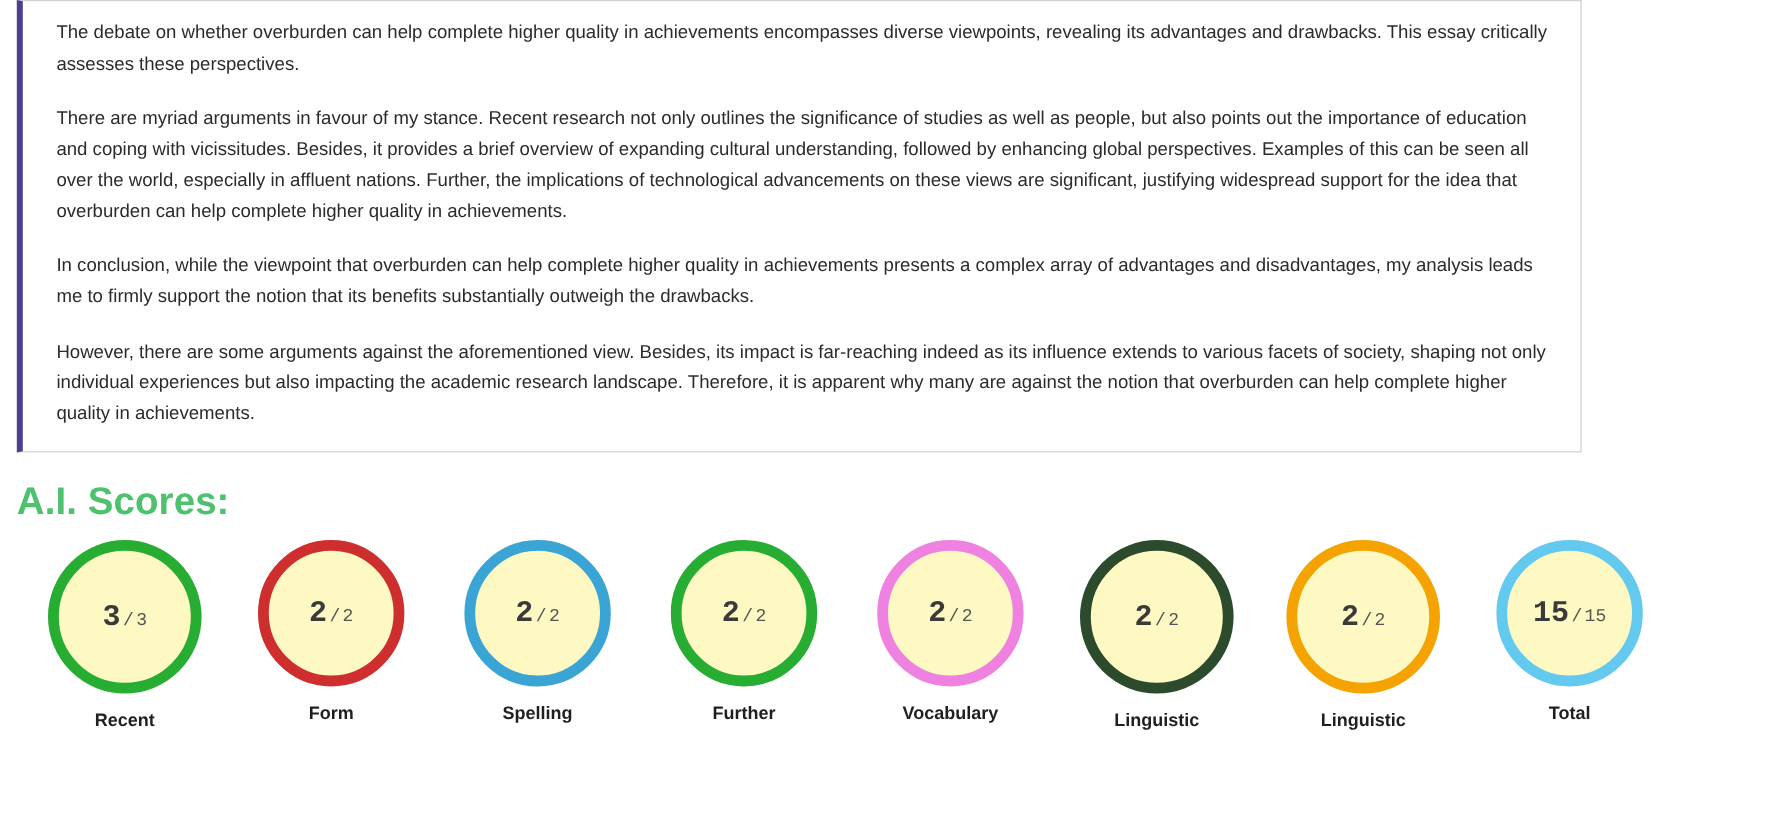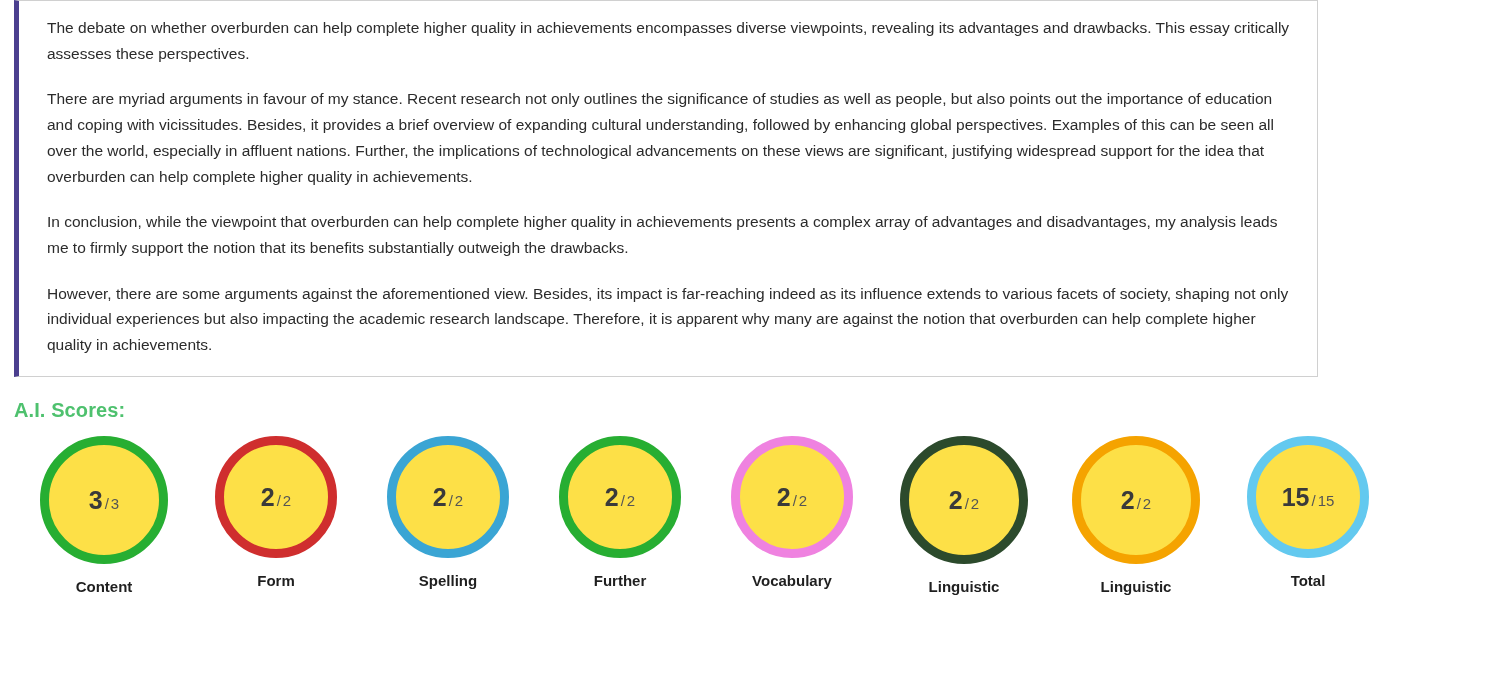--- a/index.html
+++ b/index.html
@@ -24,21 +24,21 @@
   .section-title {
     font-size: 21px;
     font-weight: bold;
     letter-spacing: 0.1px;
     margin: 0;
     padding: 16px 0 10px 0;
   }
   .title-engine { color: #5b3ea8; }
   .title-scores {
     color: #4ec16e;
-    font-size: 20px;
+    font-size: 32px;
     padding: 22px 0 8px 0;
   }
   .result-box {
     border: 1px solid #d0d0d0;
     border-left: 5px solid #4b3f8f;
     background: #ffffff;
     box-sizing: border-box;
     padding: 14px 22px 18px 28px;
     width: 1304px;
   }
@@ -62,26 +62,27 @@
     display: flex;
     flex-direction: column;
     align-items: center;
   }
   .ring {
     width: 128px;
     height: 128px;
     border-radius: 50%;
     border-width: 9px;
     border-style: solid;
-    background: #fde047;
+    background: #fef9c3;
     display: flex;
     align-items: baseline;
     justify-content: center;
     box-sizing: border-box;
     position: relative;
+    font-family: Liberation Mono, monospace;
   }
   .ring .vals {
     position: absolute;
     top: 50%;
     left: 0;
     right: 0;
     transform: translateY(-50%);
     text-align: center;
     white-space: nowrap;
   }
@@ -119,21 +120,21 @@
   <h2 class="section-title title-scores">A.I. Scores:</h2>
 
   <div class="scores-row">
 
     <div class="score-item">
       <div class="ring" style="border-color:#27ae32;">
         <span class="vals">
           <span class="score-num">3</span><span class="score-den">/</span><span class="score-den">3</span>
         </span>
       </div>
-      <div class="score-label">Content</div>
+      <div class="score-label">Recent</div>
     </div>
 
     <div class="score-item">
       <div class="ring ring-sm" style="border-color:#cf2e2e;">
         <span class="vals">
           <span class="score-num">2</span><span class="score-den">/</span><span class="score-den">2</span>
         </span>
       </div>
       <div class="score-label">Form</div>
     </div>

